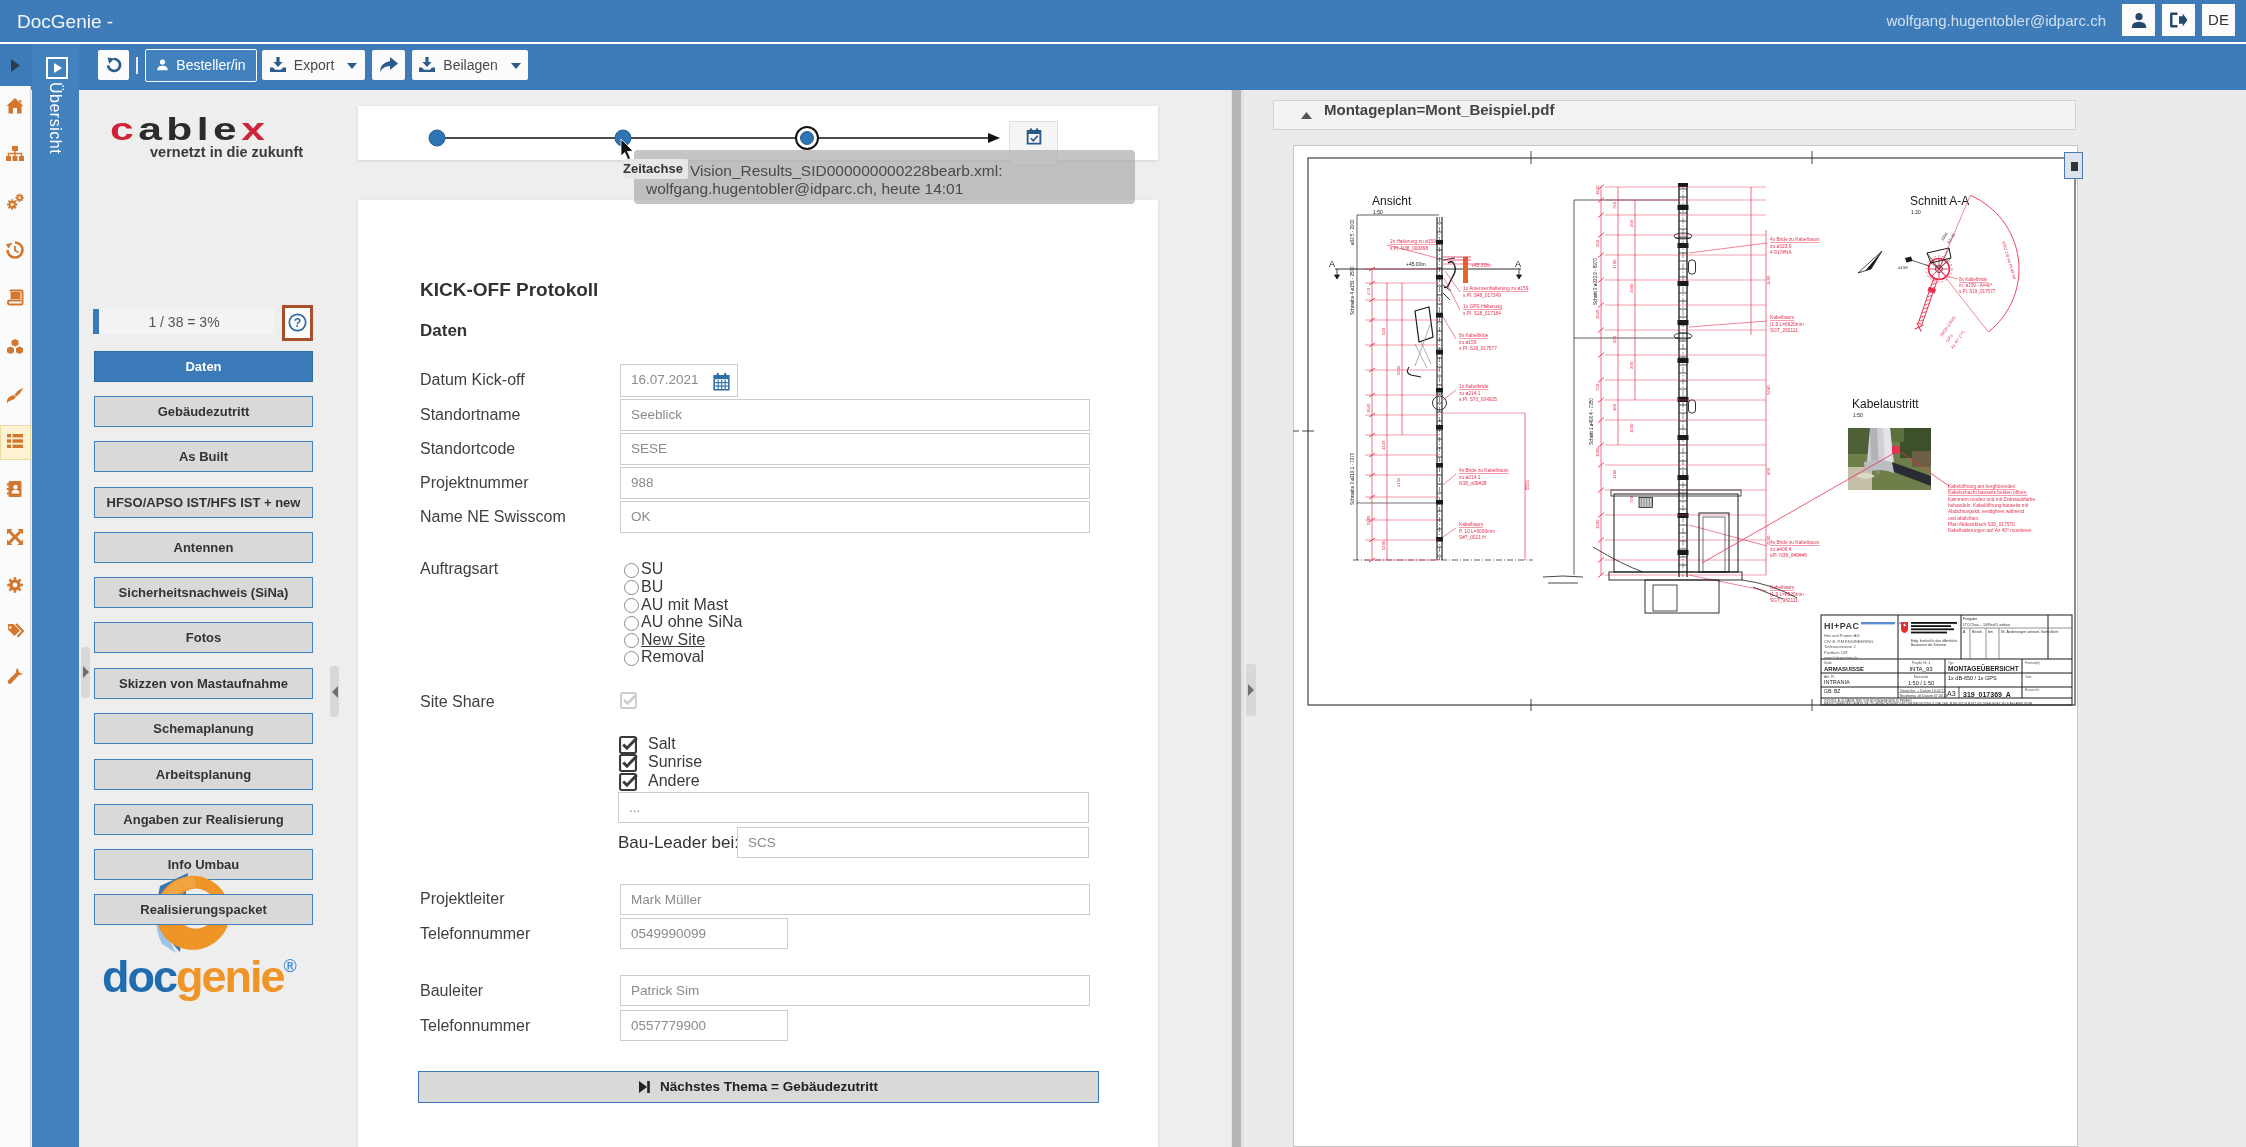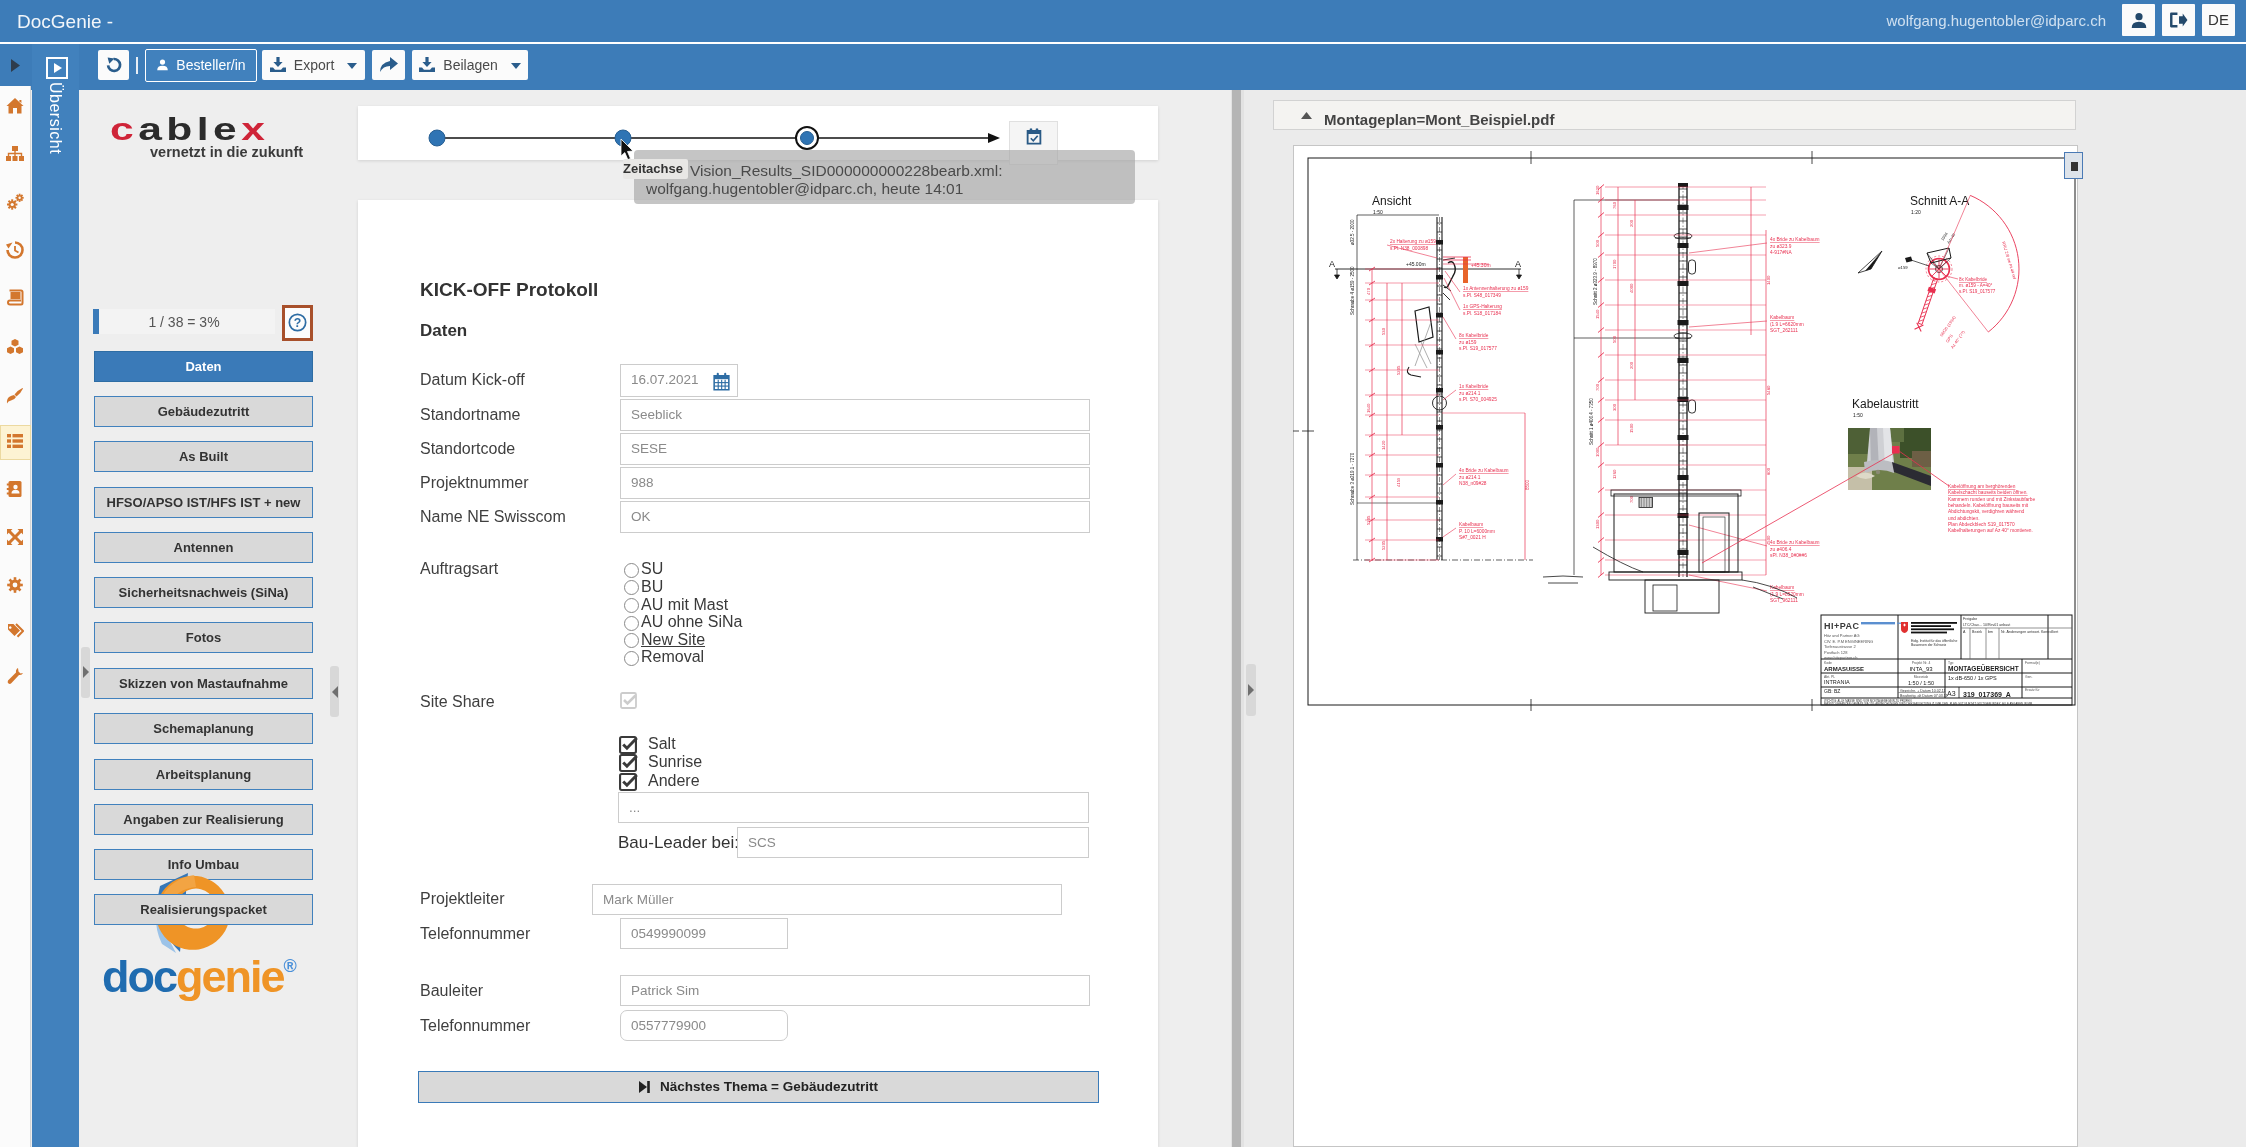--- a/index.html
+++ b/index.html
@@ -31,21 +31,21 @@
 .card{background:#fff;box-shadow:0 1px 3px rgba(0,0,0,0.12);}
 
 .flabel{position:absolute;left:420px;color:#3f3f3f;font-size:16px;}
 .finput{position:absolute;background:#fff;border:1px solid #ccc;box-sizing:border-box;color:#8a8a8a;font-size:13.5px;padding-left:10px;line-height:30px;white-space:nowrap;overflow:hidden;}
 .rlbl{position:absolute;left:641px;color:#3a3a3a;font-size:16px;}
 .radio{position:absolute;left:624px;width:13px;height:13px;border:1px solid #8a8a8a;border-radius:50%;background:#fff;}
 .clbl{position:absolute;left:648px;color:#3a3a3a;font-size:16px;}
 
 .rpanel{left:1244px;top:90px;width:1002px;height:1057px;background:#ebebeb;}
 .rhdr{left:1273px;top:100px;width:803px;height:30px;background:#f4f3f1;border:1px solid #d2d2d2;box-sizing:border-box;}
-.rhdr .t{position:absolute;left:50px;top:10px;font-weight:bold;font-size:15px;color:#444;}
+.rhdr .t{position:absolute;left:50px;top:0;font-weight:bold;font-size:15px;color:#444;}
 .page{left:1293px;top:145px;width:785px;height:1002px;background:#fff;border:1px solid #c5c5c5;box-sizing:border-box;}
 
 .tip{left:634px;top:150px;width:501px;height:54px;background:rgba(165,165,165,0.64);border-radius:4px;}
 .tipchip{left:623px;top:159px;width:65px;height:20px;background:#e8e7e5;color:#333;font-size:13px;font-weight:bold;line-height:20px;border-radius:2px;}
 .tipl1{left:690px;top:162px;color:#4a4a4a;font-size:15.5px;}
 .tipl2{left:646px;top:180px;color:#4a4a4a;font-size:15.5px;}
 </style>
 </head>
 <body>
 <div id="app">
@@ -260,27 +260,27 @@
 <div class="abs clbl" style="top:753px;">Sunrise</div>
 <svg class="abs" style="left:619px;top:773px;overflow:visible;" width="18" height="18" viewBox="0 0 17 17">
       <path d="M2.5 1 H14.5 Q16 1 16 2.5 V14.5 Q16 16 14.5 16 H2.5 Q1 16 1 14.5 V2.5 Q1 1 2.5 1 Z" fill="none" stroke="#3a3a3a" stroke-width="2"></path>
       <path d="M4 8 L7.5 11.5 16.8 1.8" fill="none" stroke="#3a3a3a" stroke-width="2.8"></path>
     </svg>
 <div class="abs clbl" style="top:772px;">Andere</div>
 <div class="abs finput" style="left:618px;top:792px;width:471px;height:31px;">...</div>
 <div class="abs" style="left:618px;top:833px;font-size:17px;color:#333;">Bau-Leader bei:</div>
 <div class="abs finput" style="left:737px;top:827px;width:352px;height:31px;">SCS</div>
 <div class="abs flabel" style="top:890px;">Projektleiter</div>
-<div class="abs finput" style="left:592px;top:884px;width:470px;height:31px;">Mark Müller</div>
+<div class="abs finput" style="left:620px;top:884px;width:470px;height:31px;">Mark Müller</div>
 <div class="abs flabel" style="top:925px;">Telefonnummer</div>
 <div class="abs finput" style="left:620px;top:918px;width:168px;height:31px;">0549990099</div>
 <div class="abs flabel" style="top:982px;">Bauleiter</div>
 <div class="abs finput" style="left:620px;top:975px;width:470px;height:31px;">Patrick Sim</div>
 <div class="abs flabel" style="top:1017px;">Telefonnummer</div>
-<div class="abs finput" style="left:620px;top:1010px;width:168px;height:31px;border-radius:7px;">0557779900</div>
+<div class="abs finput" style="left:620px;top:1010px;width:168px;height:31px;">0557779900</div>
 <div class="abs" style="left:418px;top:1071px;width:681px;height:32px;background:#d9d9d9;border:1px solid #3a7ab8;box-sizing:border-box;text-align:center;font-weight:bold;font-size:13.5px;color:#222;line-height:30px;">
 <svg width="11" height="12" viewBox="0 0 11 12" style="vertical-align:-2px;margin-right:10px;">
         <path d="M0 0 L8 6 0 12 Z" fill="#222"></path>
         <rect x="8.2" y="0" width="2.6" height="12" fill="#222"></rect>
       </svg>Nächstes Thema = Gebäudezutritt</div>
 <svg class="abs icn" style="top:97px;" viewBox="0 0 18 18">
       <path d="M9 1 L17.5 9 15.5 9 15.5 16.5 11 16.5 11 11 7 11 7 16.5 2.5 16.5 2.5 9 0.5 9 Z" fill="#d3772e"></path>
       <path d="M13.4 3 h2 v3.2 l-2 -1.9 Z" fill="#d3772e"></path>
     </svg>
 <svg class="abs icn" style="top:145px;" viewBox="0 0 18 18">

